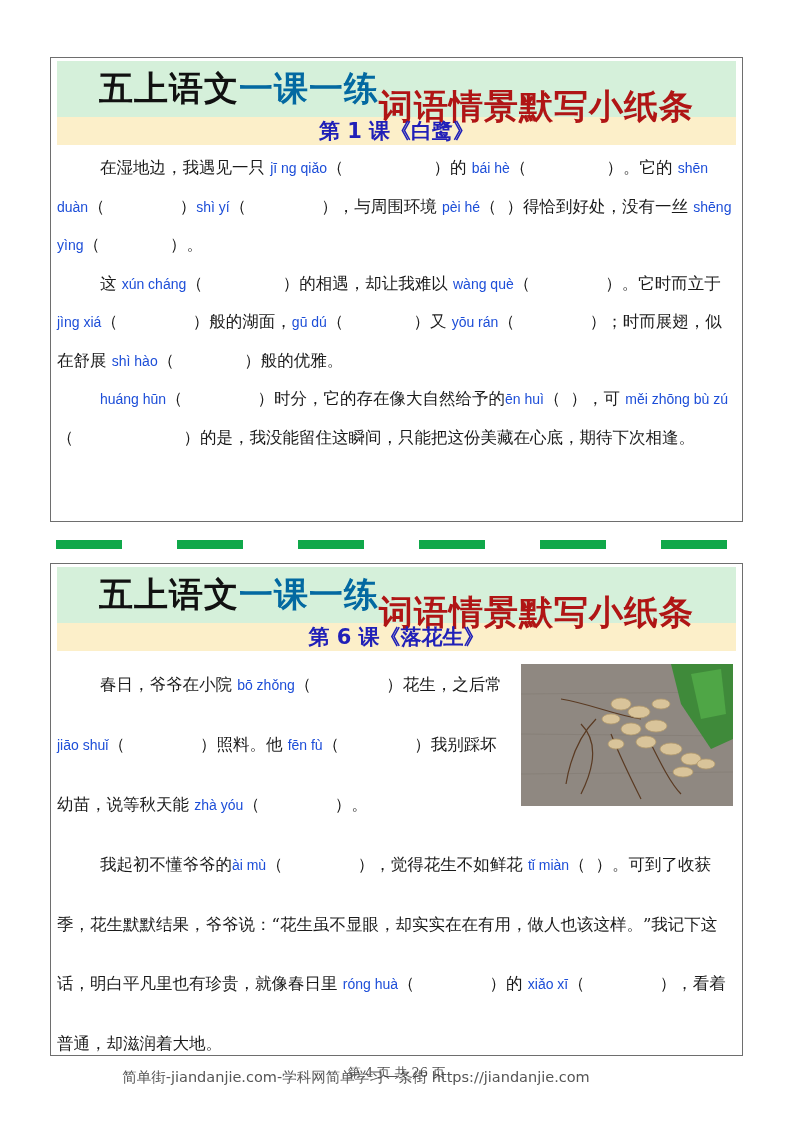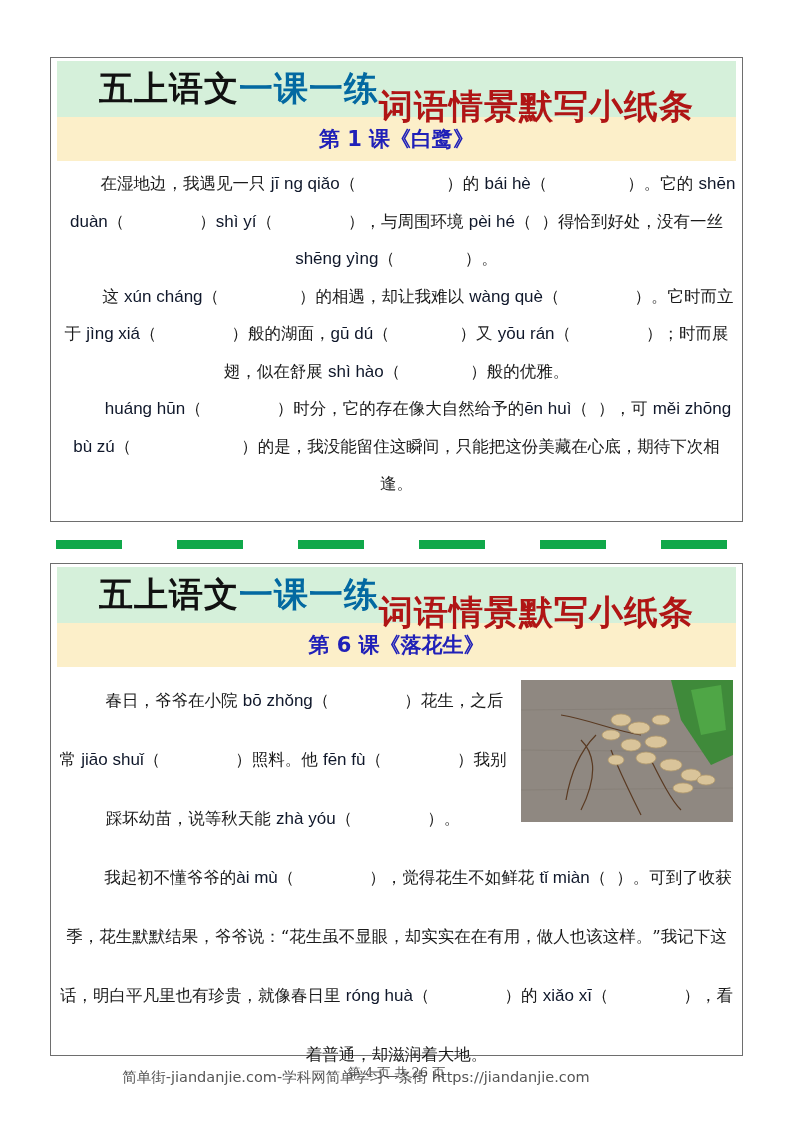--- a/index.html
+++ b/index.html
@@ -1,34 +1,34 @@
 <!DOCTYPE html>
 <html><head>
 <meta charset="utf-8">
 <style>
   html, body { margin: 0; padding: 0; background: #ffffff; }
   body { width: 793px; height: 1122px; position: relative; overflow: hidden;
          font-family: "DejaVu Serif", "Liberation Serif", serif; color: #1a1a1a; }
   .card { position: absolute; left: 50px; width: 693px; border: 1px solid #6e6e6e;
-          background: #fff; box-sizing: border-box; text-align: center; }
+          background: #fff; box-sizing: border-box; }
   .card1 { top: 57px; height: 465px; }
   .card2 { top: 563px; height: 493px; }
   .banner { margin: 3px 6px 0 6px; height: 56px; background: #d5f0da;
             display: flex; align-items: center; justify-content: center;
             font-family: "DejaVu Serif", serif; font-weight: bold; font-size: 34px;
             letter-spacing: 1px; white-space: nowrap; }
   .t-black { color: #111111; }
   .t-green { color: #0369a1; }
   .t-red { color: #b01515; margin-top: 35px; }
-  .lesson { margin: 0 6px; height: 44px; background: #fcefc9; display: flex;
+  .lesson { margin: 0 6px; height: 28px; background: #fcefc9; display: flex;
             align-items: center; justify-content: center; color: #2020b8;
             font-weight: bold; font-size: 21px; font-family: "DejaVu Sans", sans-serif; }
   .body { padding: 4px 6px 0 6px; font-size: 16.5px; line-height: 37.5px; }
   .para { margin: 0; text-indent: 2.6em; }
-  .py { color: #0f172a; font-family: "Liberation Sans", "DejaVu Sans", sans-serif; font-size: 17px; }
+  .py { color: #1d4ed8; font-family: "Liberation Sans", "DejaVu Sans", sans-serif; font-size: 14px; }
   .blank { display: inline-block; }
   .card2 .body { line-height: 59px; }
   .wrap-with-img { display: flex; }
   .wrap-with-img .left { width: 452px; }
   .photo { width: 212px; height: 142px; margin: 9px 0 0 12px; flex: none;
            background: linear-gradient(180deg,#8e8780 0%,#9a938c 40%,#8b847d 100%);
            position: relative; overflow: hidden; }
   .dashes { position: absolute; top: 540px; left: 56px; width: 671px; height: 9px;
             display: flex; justify-content: space-between; }
   .dash { width: 66px; height: 9px; background: #10a84a; }

